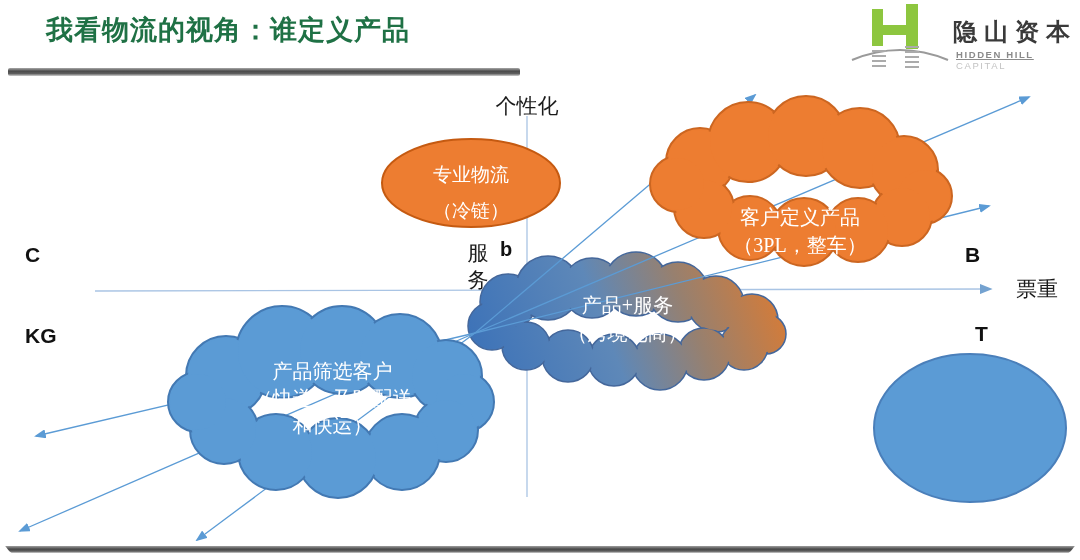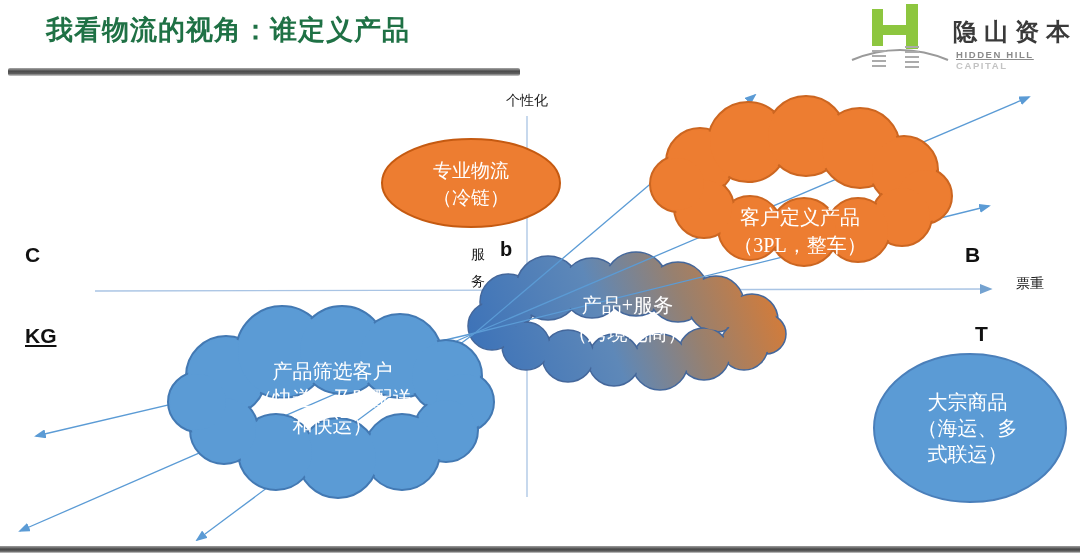--- a/index.html
+++ b/index.html
@@ -1,51 +1,51 @@
 <!DOCTYPE html>
 <html><head>
 <meta charset="utf-8">
 <style>
   html,body{margin:0;padding:0;background:#fff;}
   .slide{position:relative;width:1080px;height:560px;background:#ffffff;overflow:hidden;
-         font-family:"Liberation Serif","DejaVu Serif",serif;}
+         font-family:"Liberation Serif","DejaVu Serif",serif;border-radius:31px;}
   .abs{position:absolute;}
 
   
   .title{left:46px;top:12px;font-size:27px;font-weight:700;color:#1F7145;letter-spacing:1px;}
   .top-bar{left:8px;top:68px;width:512px;height:8px;border-radius:2px;
            background:linear-gradient(180deg,#a8a8a8 0%,#4a4a4a 40%,#5f5f5f 70%,#cfcfcf 100%);}
   .bottom-bar{left:0;top:546px;width:1080px;height:7px;
            background:linear-gradient(180deg,#9e9e9e 0%,#484848 45%,#606060 75%,#d2d2d2 100%);}
 
   
   .logo-svg{left:850px;top:2px;}
   .logo-cn{left:953px;top:16px;font-size:24px;color:#3a3a3a;letter-spacing:7px;font-weight:600;}
   .logo-en{left:956px;top:49px;font-family:"Liberation Sans","DejaVu Sans",sans-serif;
            font-size:9.5px;letter-spacing:1.6px;}
   .logo-en .b{color:#8a8a8a;font-weight:700;text-decoration:underline;}
-  .logo-en .l{color:#c3c3c3;font-weight:700;}
-
-  
-  .axis-label{color:#1b1b1b;font-size:14px;}
+  .logo-en .l{color:#c3c3c3;font-weight:400;}
+
+  
+  .axis-label{color:#1b1b1b;font-size:21px;font-family:Liberation Mono, monospace;}
   .sans{font-family:"Liberation Sans","DejaVu Sans",sans-serif;font-weight:600;color:#111;}
   .ctr{text-align:center;}
   .lab-top{left:467px;top:92px;width:120px;}
   .lab-bottom{left:467px;top:498px;width:120px;}
   .lab-c{left:25px;top:243px;font-size:21px;}
-  .lab-kg{left:25px;top:324px;font-size:21px;text-decoration:underline;}
+  .lab-kg{left:25px;top:324px;font-size:21px;}
   .lab-b-right{left:965px;top:243px;font-size:21px;}
   .lab-t{left:975px;top:322px;font-size:21px;}
   .lab-weight{left:1016px;top:275px;}
   .lab-service{left:466px;top:241px;width:24px;line-height:27px;word-break:break-all;text-align:center;}
   .lab-service-sub{left:500px;top:238px;font-size:20px;font-weight:600;}
 
   
   .cloud-label{color:#ffffff;white-space:pre-line;text-align:center;}
-  .cl-pro{left:381px;top:157px;width:180px;font-size:19px;line-height:27px;}
+  .cl-pro{left:381px;top:157px;width:180px;font-size:19px;line-height:36px;}
   .cl-cust{left:685px;top:156px;width:230px;font-size:20px;line-height:28px;margin-top:47px;}
   .cl-grad{left:505px;top:291px;width:245px;font-size:20px;line-height:28px;}
   .cl-filter{left:205px;top:358px;width:255px;font-size:20px;line-height:27px;}
   .cl-bulk{left:880px;top:389px;width:175px;font-size:20px;line-height:26px;}
 </style>
 </head>
 <body>
 
 <div class="slide">
 
@@ -220,18 +220,15 @@
 
   <div class="abs cloud-label cl-pro">专业物流
 （冷链）</div>
   <div class="abs cloud-label cl-cust">客户定义产品
 （3PL，整车）</div>
   <div class="abs cloud-label cl-filter">产品筛选客户
 （快递，及时配送
 和快运）</div>
   <div class="abs cloud-label cl-grad">产品+服务
 （跨境电商）</div>
-  <div class="abs cloud-label cl-bulk">大宗商品
-（海运、多
-式联运）</div>
 
   <div class="abs bottom-bar"></div>
 </div>
 
 </body></html>

